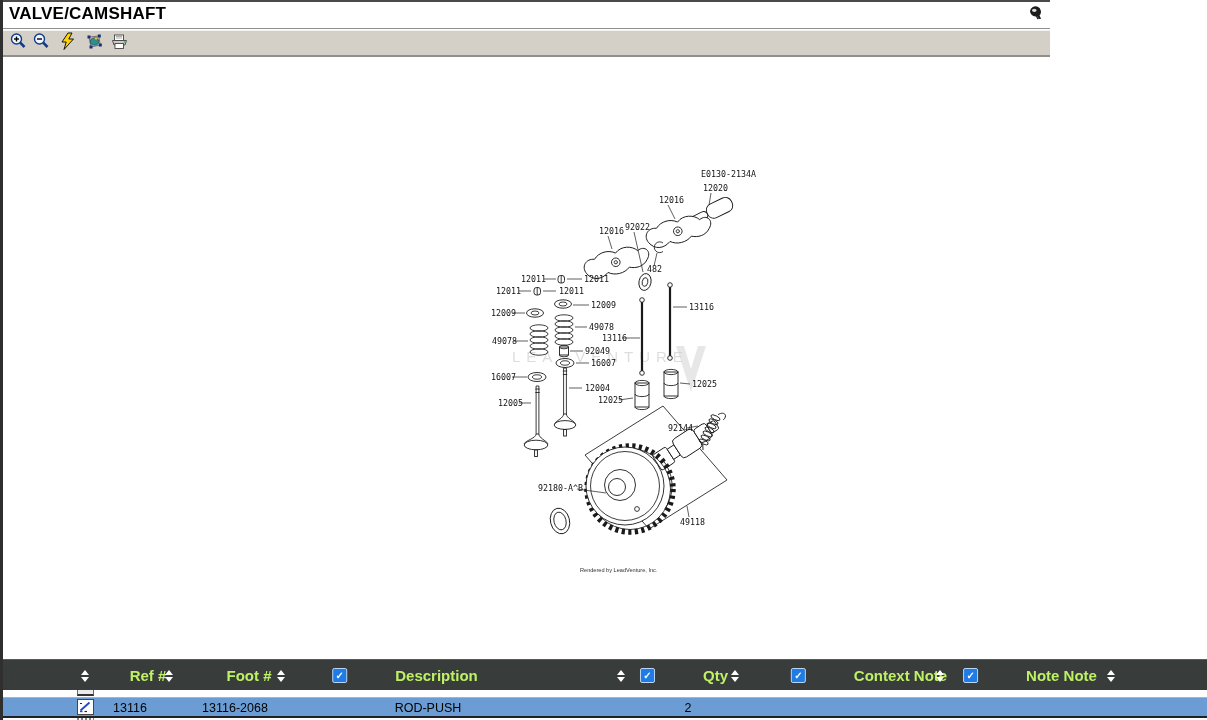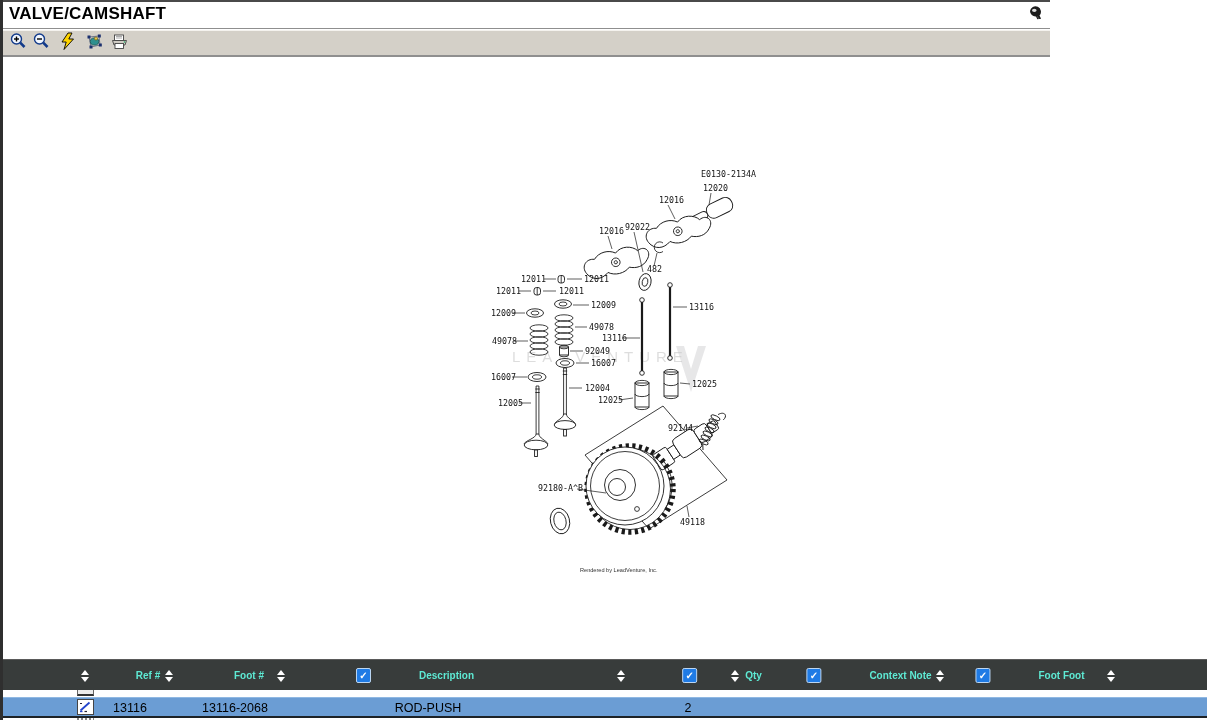--- a/index.html
+++ b/index.html
@@ -28,21 +28,21 @@
   .wf{stroke:#1a1a1a;stroke-width:.9;fill:#fff;}
   .ldr{stroke:#1a1a1a;stroke-width:.7;}
   .lbl{font:8.3px "DejaVu Sans Mono",monospace;fill:#111;}
   .wm{font:15px "Liberation Sans",sans-serif;fill:#bdbdbd;opacity:.5;letter-spacing:6px;}
   .credit{font:5.6px "Liberation Sans",sans-serif;fill:#333;}
 
   
   .bottom{position:absolute;left:0;top:659px;width:1207px;height:61px;}
   .thead{position:relative;height:31px;background:#383c3b;border-top:1px solid #5a5a5a;box-sizing:border-box;}
   .hitem{position:absolute;top:0;height:31px;display:flex;align-items:center;transform:translateX(-50%);}
-  .hl{color:#5eead4;font-weight:bold;font-size:10px;white-space:nowrap;padding-left:44px;}
+  .hl{color:#bef264;font-weight:bold;font-size:15px;white-space:nowrap;padding-left:44px;}
   .sort{display:inline-flex;flex-direction:column;gap:2px;align-items:center;cursor:pointer;}
   .sort i{display:block;width:0;height:0;border-left:4px solid transparent;border-right:4px solid transparent;}
   .sort .up{border-bottom:5px solid #fff;}
   .sort .dn{border-top:5px solid #fff;}
   .cb{width:13px;height:13px;background:#1f7be5;border:1px solid #bcd6f2;border-radius:2px;
     display:inline-flex;align-items:center;justify-content:center;margin-right:4px;cursor:pointer;}
   .cb::after{content:"✓";color:#fff;font-size:10px;font-weight:bold;line-height:1;}
   .gaprow{position:relative;height:7px;background:#fff;}
   .icon-frag-top{position:absolute;left:77px;top:0;width:17px;height:6px;background:#ececec;
     border:1px solid #666;border-top:none;box-sizing:border-box;border-bottom:2px solid #333;}
@@ -372,31 +372,31 @@
         </span>
       <span class="hitem" style="left:227px">
           <span class="hl">Foot #</span>
         </span>
       <span class="hitem" style="left:281px">
           <span class="sort">
             <i class="up"></i>
             <i class="dn"></i>
           </span>
         </span>
-      <span class="hitem" style="left:415px">
+      <span class="hitem" style="left:405px">
           <span class="cb"></span>
           <span class="hl">Description</span>
         </span>
       <span class="hitem" style="left:621px">
           <span class="sort">
             <i class="up"></i>
             <i class="dn"></i>
           </span>
         </span>
-      <span class="hitem" style="left:722px">
+      <span class="hitem" style="left:684px">
           <span class="cb"></span>
           <span class="hl">Qty</span>
         </span>
       <span class="hitem" style="left:735px">
           <span class="sort">
             <i class="up"></i>
             <i class="dn"></i>
           </span>
         </span>
       <span class="hitem" style="left:869px">
@@ -404,21 +404,21 @@
           <span class="hl">Context Note</span>
         </span>
       <span class="hitem" style="left:940px">
           <span class="sort">
             <i class="up"></i>
             <i class="dn"></i>
           </span>
         </span>
       <span class="hitem" style="left:1030px">
           <span class="cb"></span>
-          <span class="hl">Foot Foot</span>
+          <span class="hl">Note Note</span>
         </span>
       <span class="hitem" style="left:1111px">
           <span class="sort">
             <i class="up"></i>
             <i class="dn"></i>
           </span>
         </span>
     </div>
 
     <div class="gaprow">

